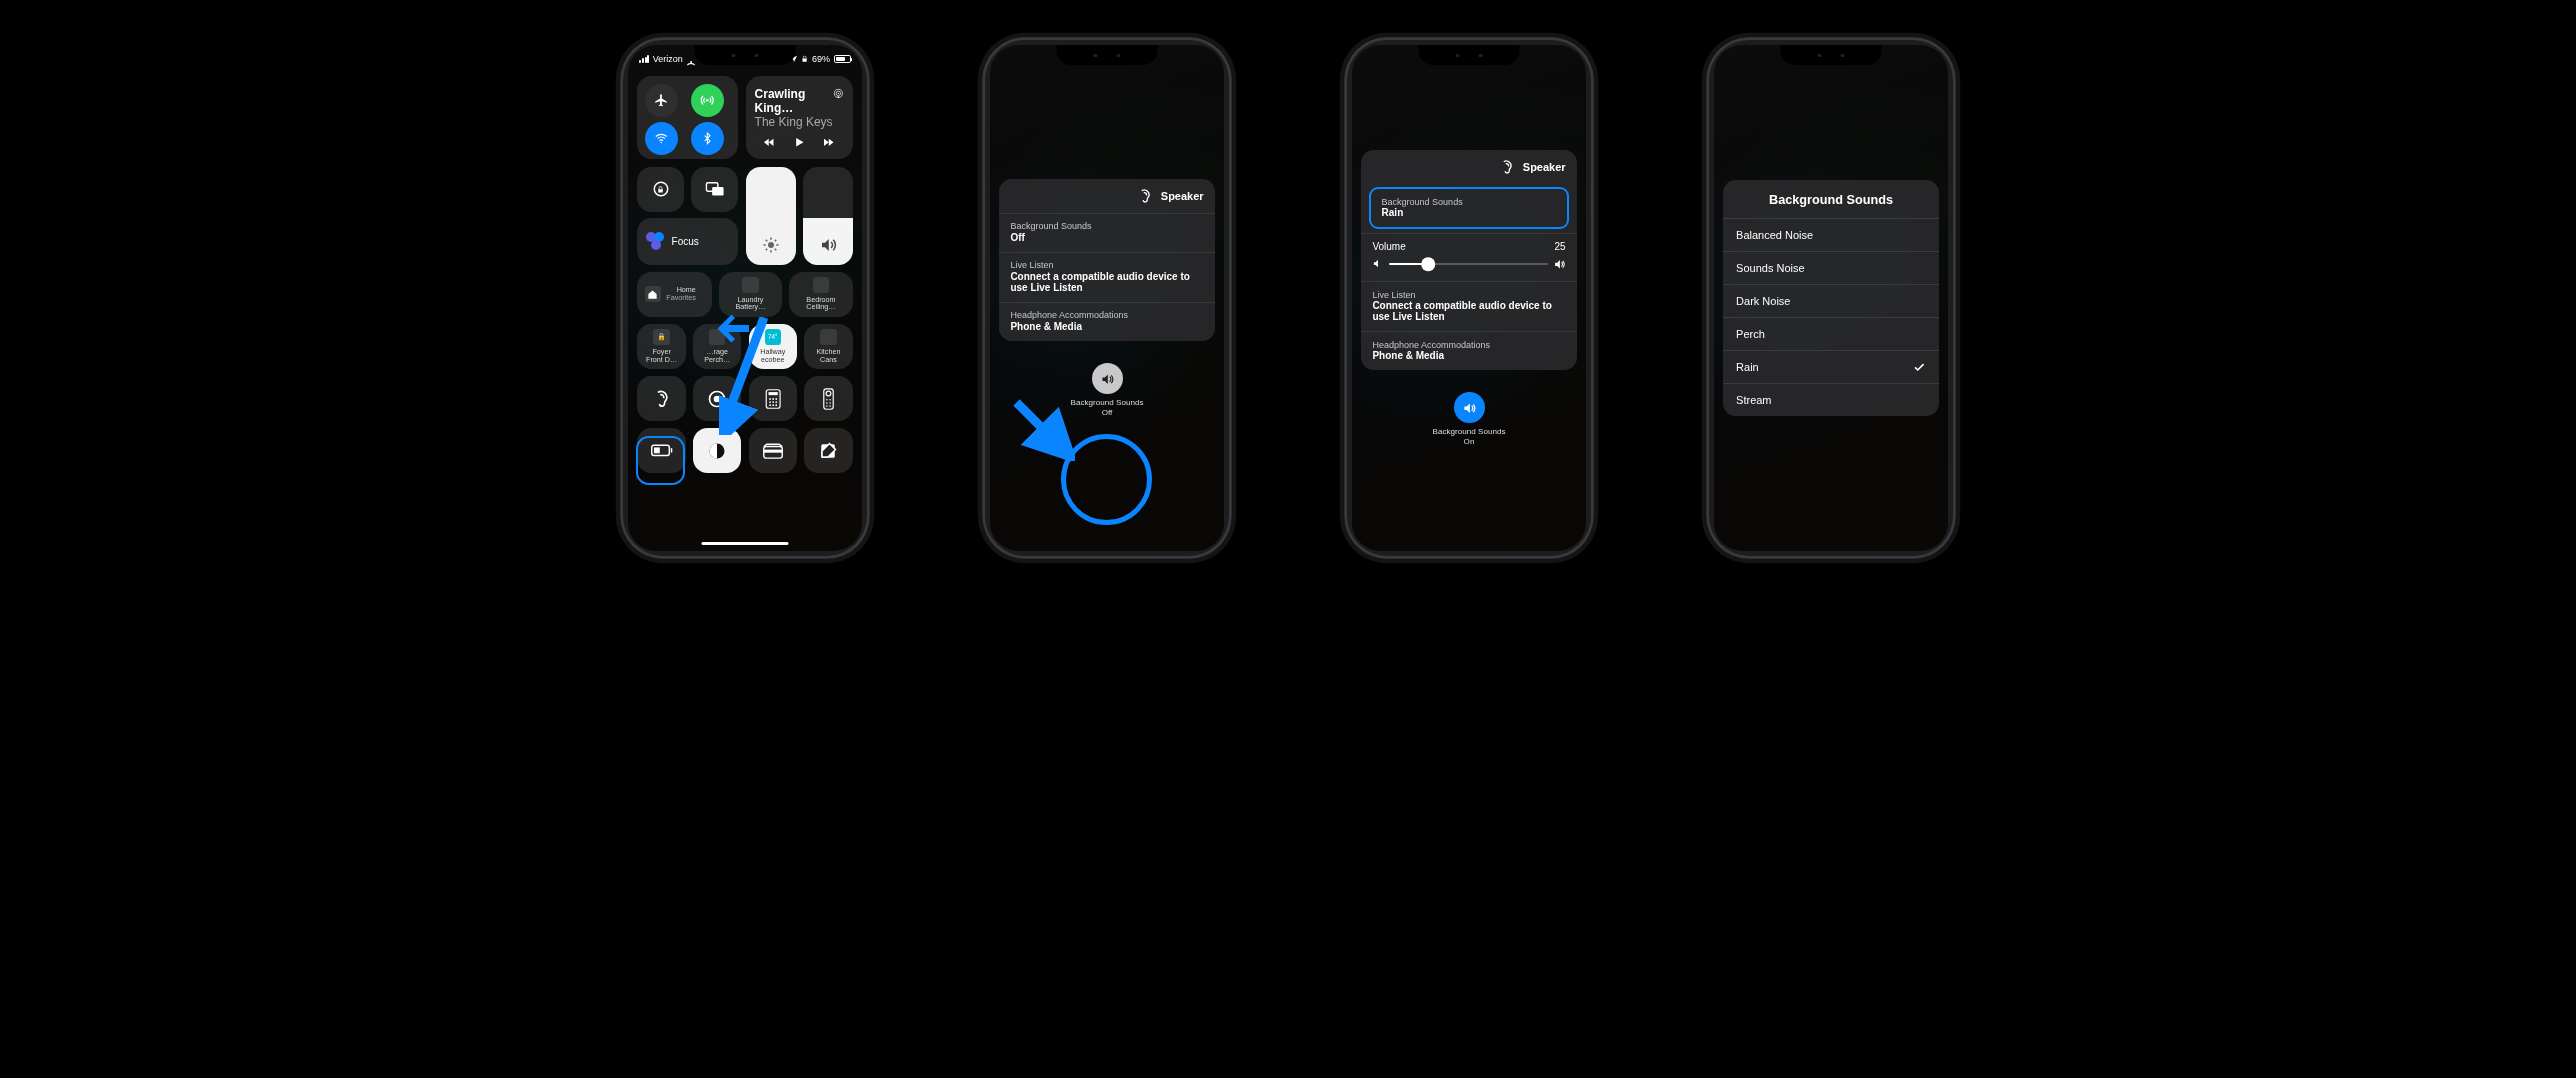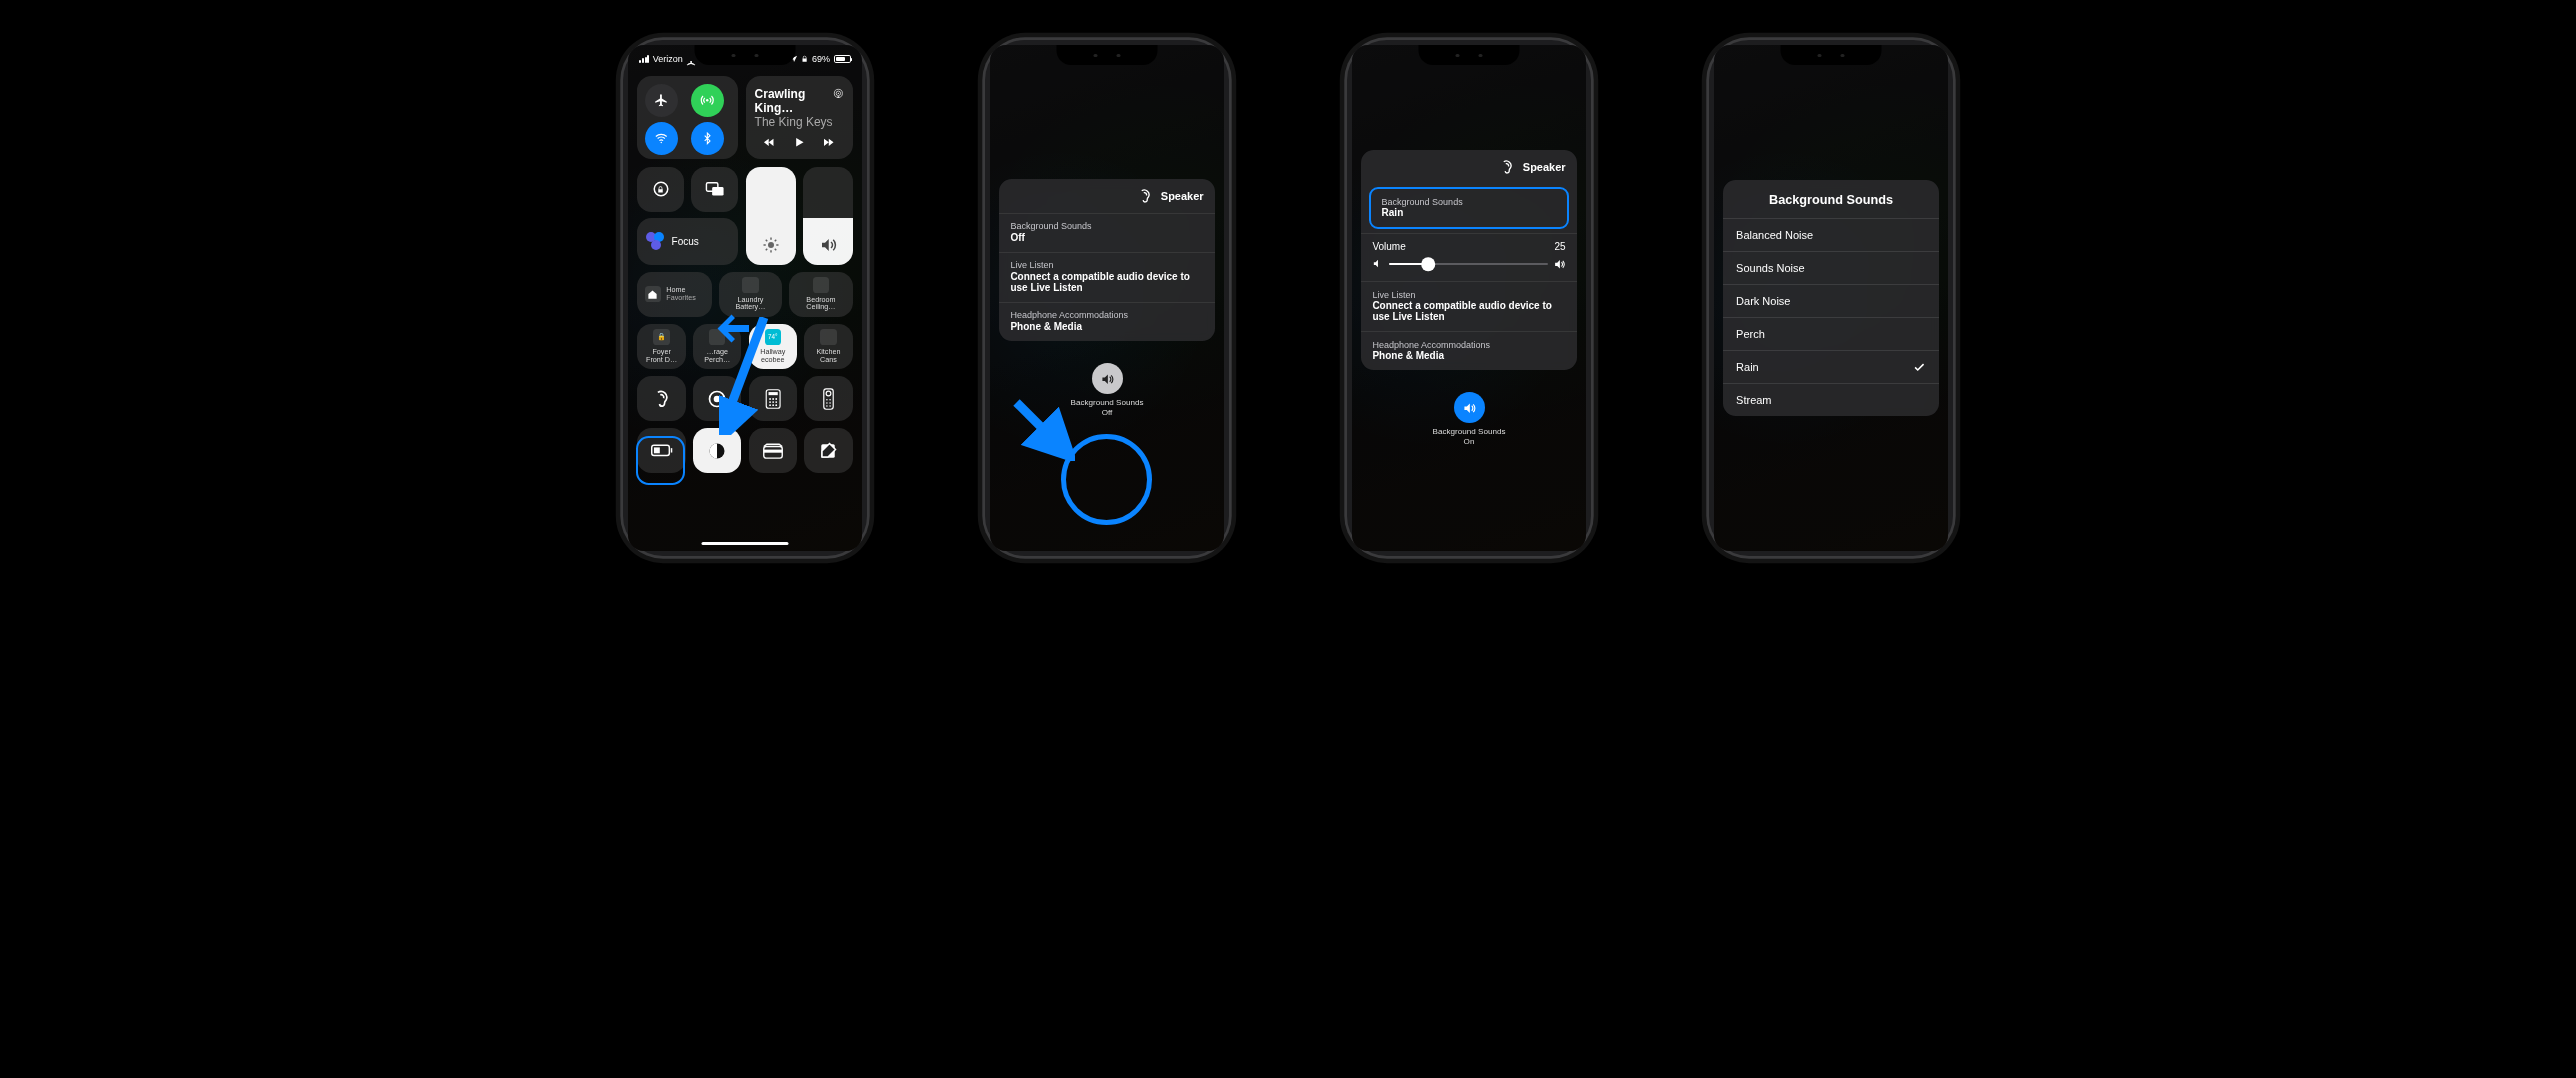--- a/index.html
+++ b/index.html
@@ -18,21 +18,21 @@
     position: relative;
     width: 244px;
     height: 516px;
     border-radius: 40px;
     background: #1d1d1f;
     box-shadow: 0 0 0 2.7px #3a3a3c, 0 0 0 7.2px #141414;
   }
   .screen {
     position: absolute;
     top: 5.4px; left: 5.4px; right: 5.4px; bottom: 5.4px;
-    border-radius: 16px;
+    border-radius: 28px;
     background: linear-gradient(160deg,#1b1b1d 0%,#111 60%,#18120d 100%);
     overflow: hidden;
   }
   .dim-bg {
     position:absolute; inset:0;
     background: radial-gradient(circle at 30% 50%, rgba(0,150,255,0.05), transparent 50%),
                 radial-gradient(circle at 70% 40%, rgba(0,200,0,0.03), transparent 50%),
                 rgba(0,0,0,0.55);
   }
   .notch {
@@ -257,21 +257,21 @@
         <div class="module light" style="width:47px;background:rgba(60,60,60,0.55)">
           <div style="position:absolute;bottom:0;left:0;right:0;height:48%;background:rgba(255,255,255,0.95);border-radius:0 0 14.5px 14.5px"></div>
           <svg style="position:absolute;bottom:11px" width="18" height="18" viewBox="0 0 24 24" fill="#444">
               <path d="M4 9h4l5-5v16l-5-5H4z"></path>
               <path d="M16 8a5 5 0 010 8M19 5a9.9 9.9 0 010 14" stroke="#444" stroke-width="2" fill="none"></path>
             </svg>
         </div>
       </div>
 
       <div class="row" id="tiles1" style="height:45px">
-  <div class="module iconbox" style="flex-direction:row;gap:5.4px;justify-content:flex-start;padding:0 7.2px;width:101px;text-align:left">
+  <div class="module iconbox" style="flex-direction:row;gap:5.4px;justify-content:flex-start;padding:0 7.2px;width:101px;text-align:right">
     <span class="ic">
               <svg width="11" height="11" viewBox="0 0 24 24" fill="#fff">
                 <path d="M3 11l9-8 9 8v10H3z"></path>
               </svg>
             </span>
     <span style="line-height:1.1"><span>Home</span><br><span style="color:#aaa">Favorites</span></span>
   </div>
   <div class="module iconbox" style="width:47px">
     <span class="ic"></span>
     <span>Laundry<br>Battery…</span>

